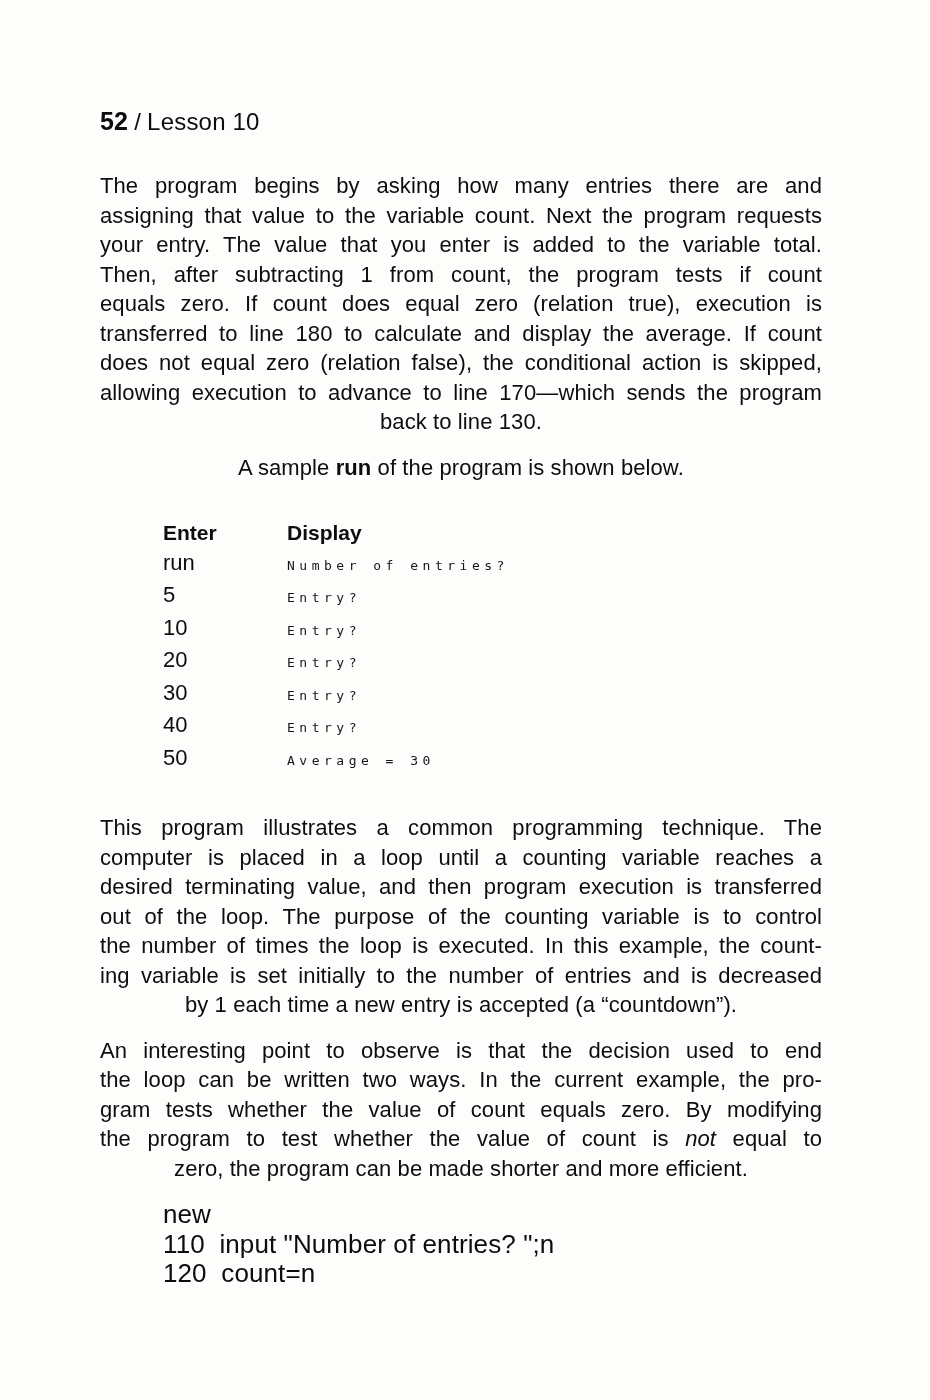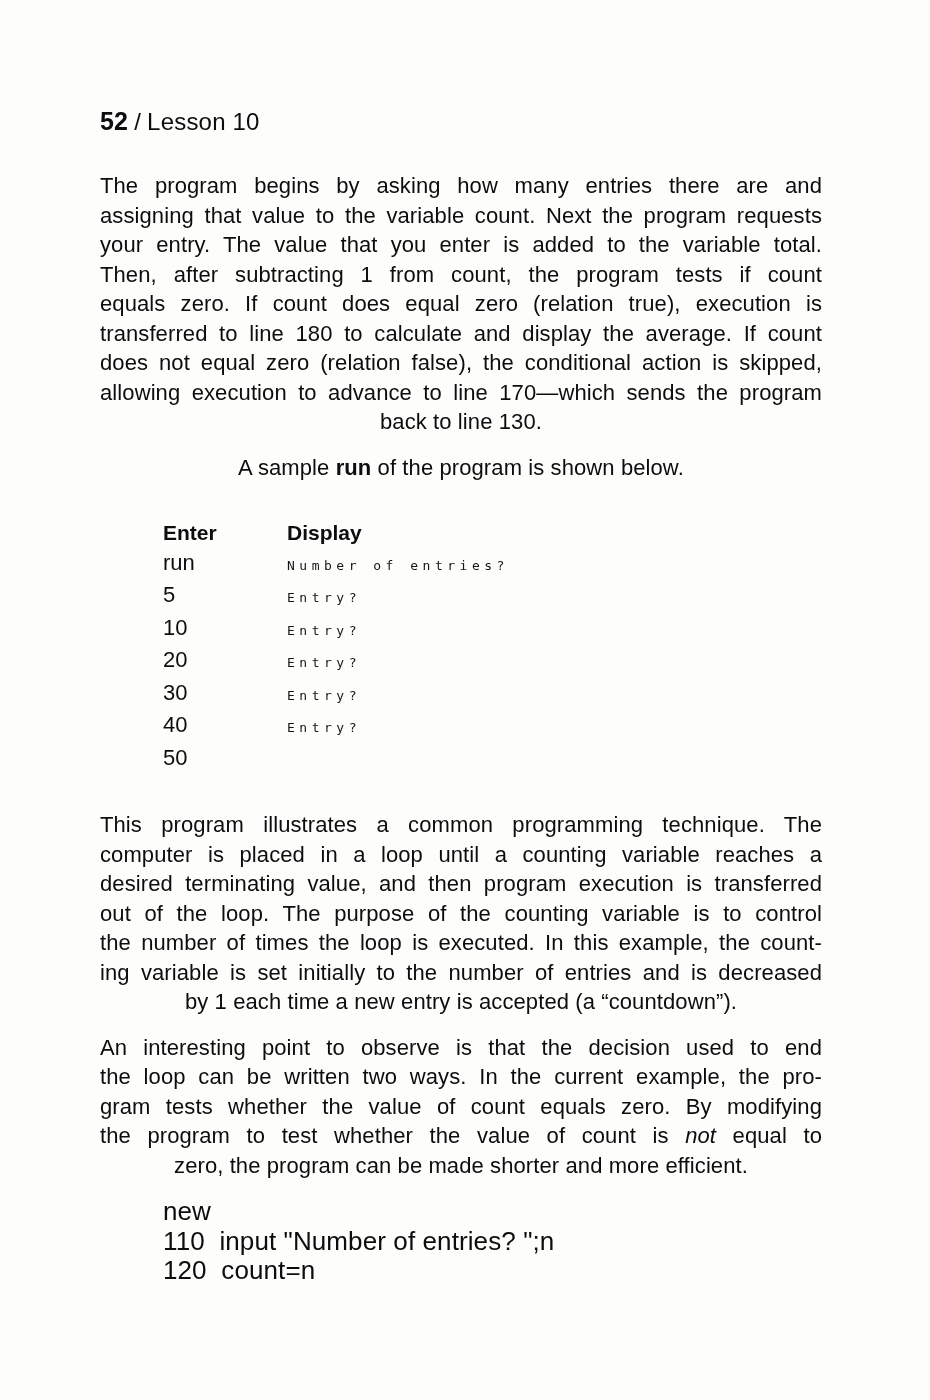--- a/index.html
+++ b/index.html
@@ -127,20 +127,21 @@
         <div class="trow">
           <div class="tcell-enter">30</div>
           <div class="tcell-display">Entry?</div>
         </div>
         <div class="trow">
           <div class="tcell-enter">40</div>
           <div class="tcell-display">Entry?</div>
         </div>
         <div class="trow">
           <div class="tcell-enter">50</div>
+          <div class="tcell-display">Average = 30</div>
         </div>
       </div>
   </div>
 
   <div>
       <div class="para">
         <div class="pline jfull">This program illustrates a common programming technique. The</div>
         <div class="pline jfull">computer is placed in a loop until a counting variable reaches a</div>
         <div class="pline jfull">desired terminating value, and then program execution is transferred</div>
         <div class="pline jfull">out of the loop. The purpose of the counting variable is to control</div>

